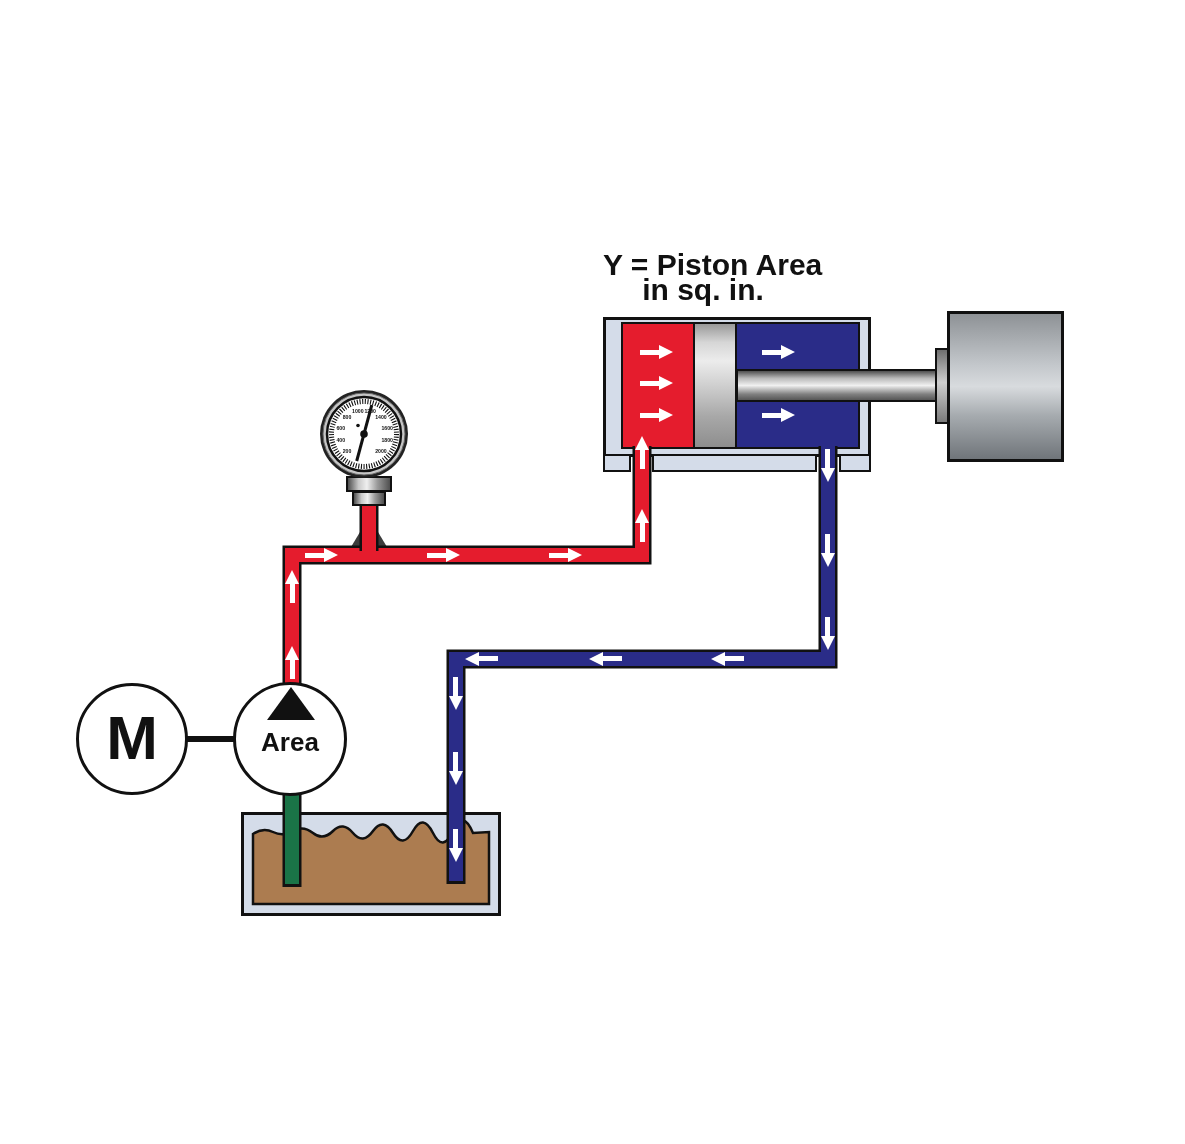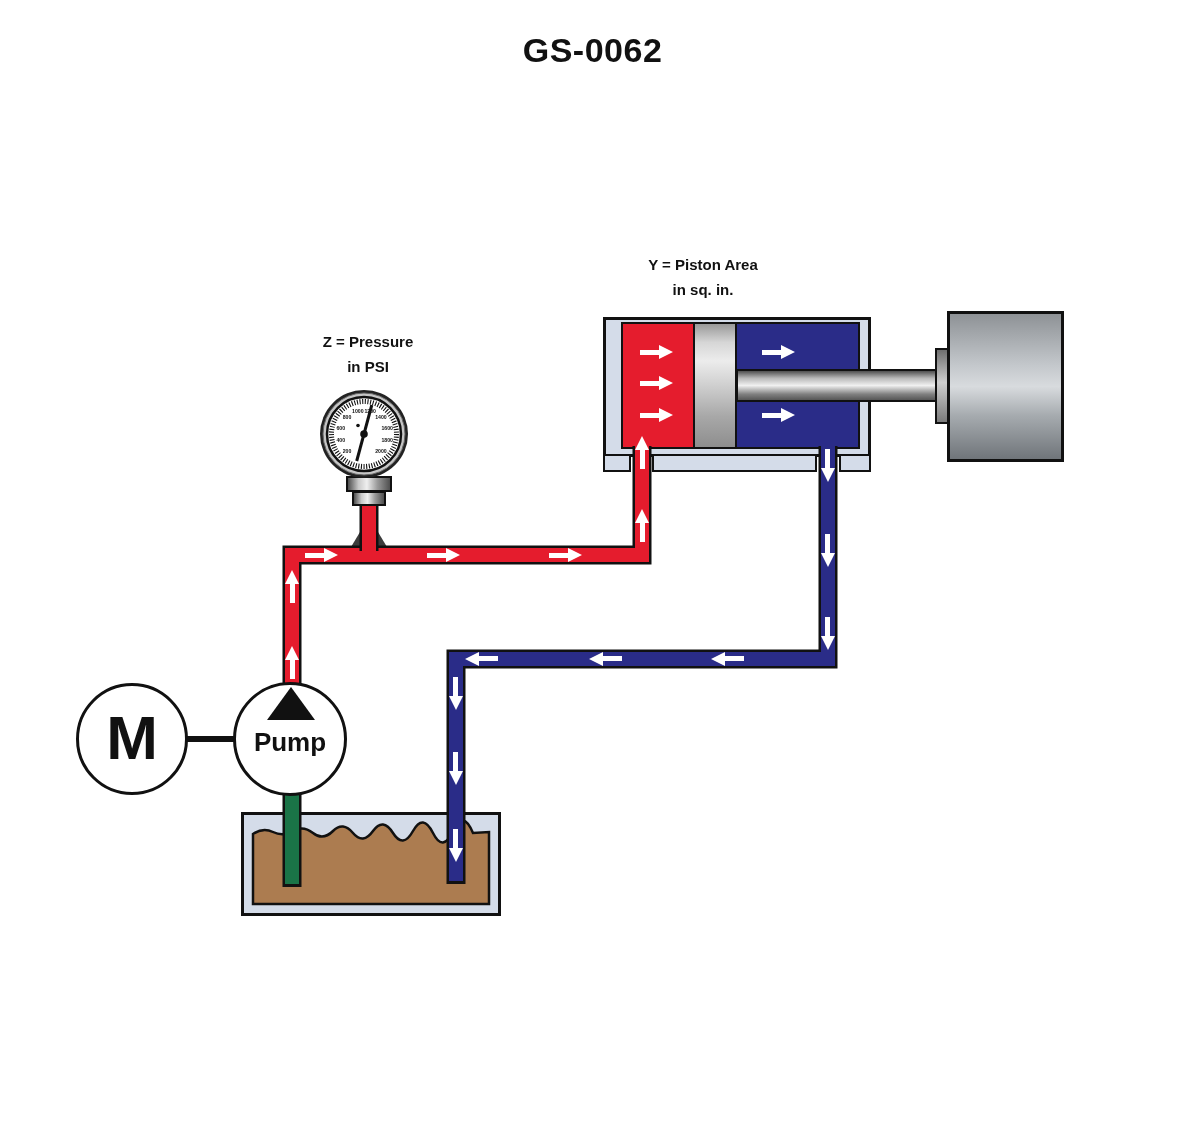--- a/index.html
+++ b/index.html
@@ -1,21 +1,21 @@
 <!DOCTYPE html>
 <html style="--pressure_line: #e51c2d; --return_line: #2a2c88; --suction_line: #1a7447; --fluid: #ac7c50; --housing: #d4dce9;"><head>
 <meta charset="utf-8">
 <style>
   html,body{margin:0;padding:0;background:#fff;}
   #canvas{position:relative;width:1185px;height:1144px;background:#fff;overflow:hidden;
           font-family:"Liberation Sans",sans-serif;color:#111;}
   .abs{position:absolute;}
   
   .title{left:0;top:31px;width:1185px;text-align:center;font-size:34px;font-weight:bold;letter-spacing:.5px;}
-  .lbl{font-size:15px;font-weight:bold;line-height:25px;text-align:center;white-space:pre;}
+  .lbl{font-size:30px;font-weight:bold;line-height:25px;text-align:center;white-space:pre;}
   .lbl-z{left:268px;top:329px;width:200px;}
   .lbl-y{left:603px;top:252px;width:200px;}
   .lbl-x{left:896px;top:252px;width:200px;}
   
   .shell{left:603px;top:317px;width:268px;height:140px;background:var(--housing);border:3px solid #111;box-sizing:border-box;}
   .cavity{left:621px;top:322px;width:239px;height:127px;border:2.5px solid #111;box-sizing:border-box;display:flex;}
   .ch-red{width:70px;background:var(--pressure_line);}
   .piston{width:44px;background:linear-gradient(to bottom,#999 0%,#d6d6d6 15%,#ececec 30%,#cfcfcf 50%,#a8a8a8 75%,#8e8e8e 100%);
           border-left:2px solid #111;border-right:2px solid #111;box-sizing:border-box;}
   .ch-blue{flex:1;background:var(--return_line);}
@@ -53,23 +53,21 @@
   .arr b{position:absolute;left:19px;top:0;width:0;height:0;border-top:7px solid transparent;
          border-bottom:7px solid transparent;border-left:14px solid #fff;}
   .up{transform:rotate(-90deg);} .down{transform:rotate(90deg);} .left{transform:rotate(180deg);}
   svg{position:absolute;overflow:visible;}
 </style>
 </head>
 <body>
 
 <div id="canvas">
 
-  <div class="abs title">GS-0062</div>
-
-  <div class="abs lbl lbl-z"><span>Z = Pressure</span><br><span>in PSI</span></div>
+
   <div class="abs lbl lbl-y"><span>Y = Piston Area</span><br><span>in sq. in.</span></div>
 
   <div class="abs tank"></div>
   <svg class="abs" style="left:253px;top:820px;" width="236" height="84" viewBox="0 0 236 84">
     <path d="M0,14 Q10,7 20,12 T40,11 T60,13 T80,11 T100,13 T120,11 T140,13 T160,11 T180,13 T200,11 T220,13 L236,12 L236,84 L0,84 Z" fill="var(--fluid)" stroke="#111" stroke-width="2.5"></path>
   </svg>
 
   <div class="abs shell"></div>
   <div class="abs cavity">
     <div class="ch-red"></div>
@@ -122,21 +120,21 @@
     <line x1="53.8" y1="17" x2="38.7" y2="73" stroke="#111" stroke-width="3"></line>
     <circle cx="46" cy="46" r="3.8" fill="#111"></circle>
     <circle cx="40" cy="37.5" r="1.8" fill="#111"></circle>
   </svg>
 
   <div class="abs shaft-link"></div>
   <div class="abs mcirc motor"></div>
   <div class="abs mlabel">M</div>
   <div class="abs mcirc pump"></div>
   <div class="abs ptri"></div>
-  <div class="abs plabel">Pump</div>
+  <div class="abs plabel">Area</div>
 
   <div class="arr up" style="left:275px;top:579px;">
       <i></i>
       <b></b>
     </div>
   <div class="arr up" style="left:275px;top:655px;">
       <i></i>
       <b></b>
     </div>
   <div class="arr" style="left:305px;top:548px;">

